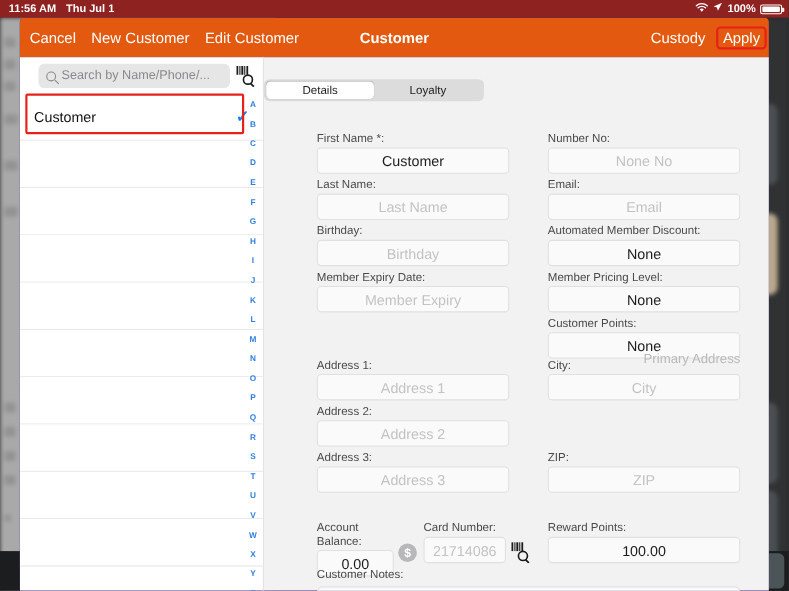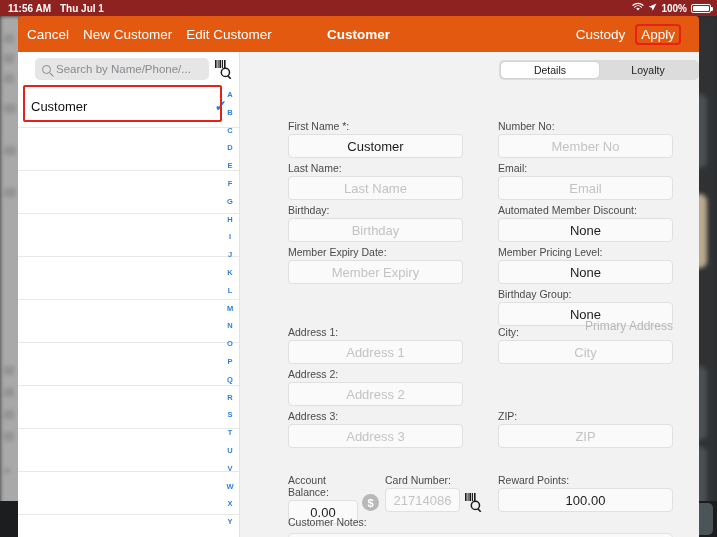--- a/index.html
+++ b/index.html
@@ -78,21 +78,21 @@
     position: absolute; left: 18px; top: 16px; width: 681px; height: 521px;
     background: #4c1d95; border-radius: 4px 4px 0 0;
     overflow: hidden; z-index: 30;
   }
 
   .navbar {
     position: relative; height: 36px; background: #e2590f;
     display: flex; align-items: center; color: #fff;
   }
   .nav-left { display: flex; align-items: center; gap: 14px; padding-left: 9px; }
-  .nav-right { display: flex; align-items: center; gap: 12px; margin-left: auto; padding-right: 20px; }
+  .nav-right { display: flex; align-items: center; gap: 12px; margin-left: auto; padding-right: 4px; }
   .nav-btn { font-size: 13.5px; color: #fff; white-space: nowrap; cursor: pointer; }
   .nav-title {
     position: absolute; left: 0; right: 0; text-align: center;
     font-size: 13.5px; font-weight: bold; color: #fff; pointer-events: none;
   }
   .nav-btn.highlight {
     outline: 2.5px solid #e8201a;
     padding: 1px 4px; border-radius: 2px;
   }
 
@@ -138,21 +138,21 @@
     position: absolute; right: 2px; top: 34px; width: 14px;
     display: flex; flex-direction: column; align-items: center;
     gap: 0px; z-index: 5;
   }
   .alpha span {
     font-size: 7.5px; color: #2f7fe0; line-height: 17.8px; font-weight: bold;
   }
 
   
   .form { flex: 1; position: relative; background: #f2f2f2; }
-  .seg-wrap { display: flex; justify-content: flex-end; padding-top: 8px; }
+  .seg-wrap { display: flex; justify-content: flex-start; padding-top: 20px; }
   .seg {
     width: 200px; height: 20px; background: #dcdcdd; border-radius: 5px;
     display: flex; padding: 2px;
   }
   .seg-item {
     flex: 1; display: flex; align-items: center; justify-content: center;
     font-size: 10.5px; color: #1c1c1e; border-radius: 4px; cursor: pointer;
   }
   .seg-item.active { background: #fff; box-shadow: 0 0 1px rgba(0,0,0,.28); }
 
@@ -337,36 +337,36 @@
         <div class="field-label">Birthday:</div>
         <div class="field-box ph">Birthday</div>
       </div>
       <div class="field" style="left:48px;top:194px;width:175px">
         <div class="field-label">Member Expiry Date:</div>
         <div class="field-box ph">Member Expiry</div>
       </div>
 
       <div class="field" style="left:258px;top:68px;width:175px">
         <div class="field-label">Number No:</div>
-        <div class="field-box ph">Member No</div>
+        <div class="field-box ph">None No</div>
       </div>
       <div class="field" style="left:258px;top:110px;width:175px">
         <div class="field-label">Email:</div>
         <div class="field-box ph">Email</div>
       </div>
       <div class="field" style="left:258px;top:152px;width:175px">
         <div class="field-label">Automated Member Discount:</div>
         <div class="field-box">None</div>
       </div>
       <div class="field" style="left:258px;top:194px;width:175px">
         <div class="field-label">Member Pricing Level:</div>
         <div class="field-box">None</div>
       </div>
       <div class="field" style="left:258px;top:236px;width:175px">
-        <div class="field-label">Birthday Group:</div>
+        <div class="field-label">Customer Points:</div>
         <div class="field-box">None</div>
       </div>
 
       <div class="primary-addr" style="left:345px;top:267px">Primary Address</div>
 
       <div class="field" style="left:48px;top:274px;width:175px">
         <div class="field-label">Address 1:</div>
         <div class="field-box ph">Address 1</div>
       </div>
       <div class="field" style="left:48px;top:316px;width:175px">

